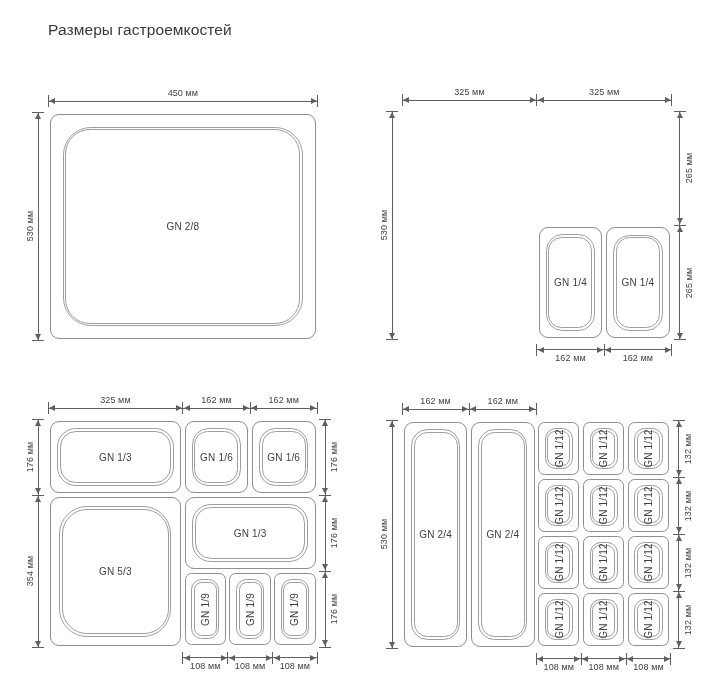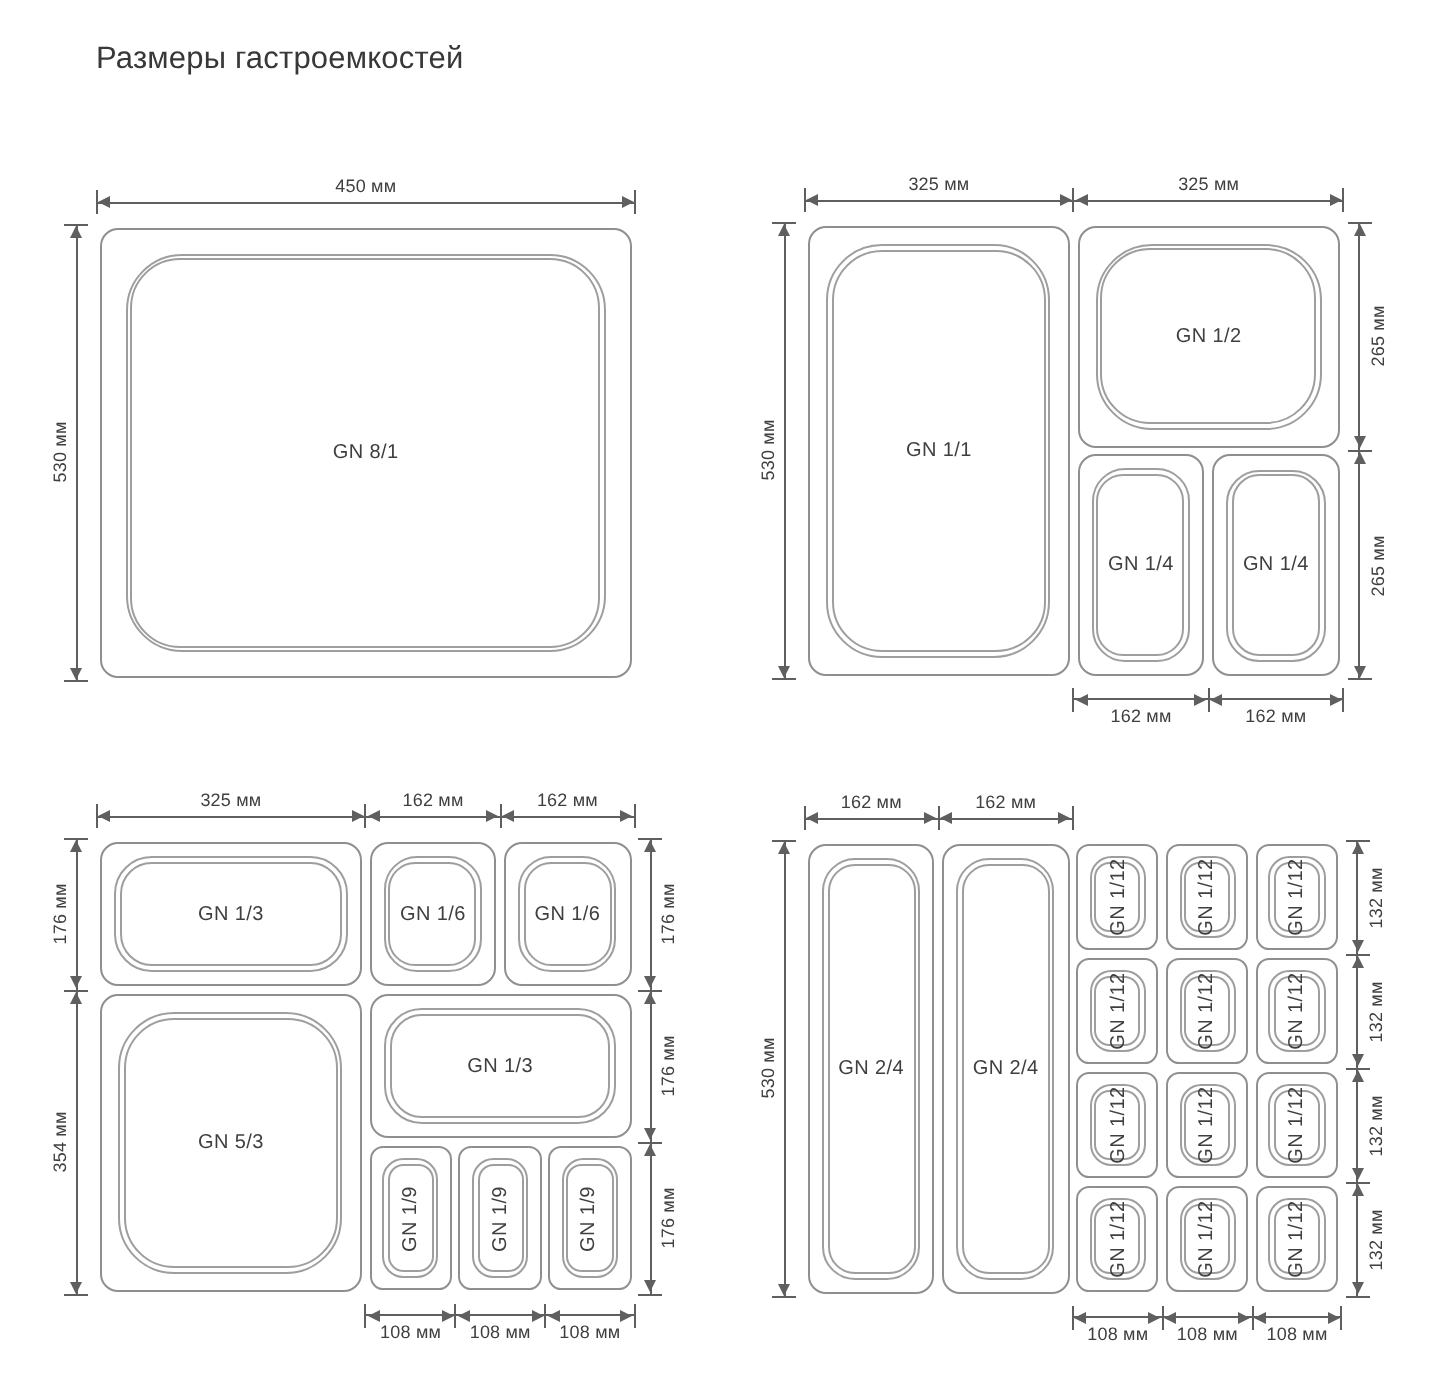--- a/index.html
+++ b/index.html
@@ -40,55 +40,41 @@
 </head>
 <body>
 
 <h1 class="title">Размеры гастроемкостей</h1>
 <div id="canvas">
     <div class="panel" style="left: 48px; top: 112px; width: 269.75px; height: 228.96px;">
       <div class="gn" style="left: 1.8px; top: 1.8px; width: 266.15px; height: 225.36px; border-radius: 9px;">
         <div class="gn-in" style="inset: 11.8876px; border-radius: 28px;"></div>
         <div class="gn-in" style="inset: 14.4876px; border-radius: 25px;"></div>
         <div class="gn-lbl">
-          <span>GN 8/1</span>
+          <span>GN 2/8</span>
         </div>
       </div>
       <div class="dim" style="left: 0px; top: -11px; width: 269.75px; height: 0px;">
         <div class="dim-ln" style="left: 0px; right: 0px; top: -0.5px; height: 1px;"></div>
         <div class="dim-tick" style="left: -0.5px; top: -6px; width: 1px; height: 12px;"></div>
         <div class="dim-tick" style="right: -0.5px; top: -6px; width: 1px; height: 12px;"></div>
         <div class="dim-ar" style="left: 1px; top: -3px; border-top: 3px solid transparent; border-bottom: 3px solid transparent; border-right: 6px solid rgb(95, 95, 95);"></div>
         <div class="dim-ar" style="right: 1px; top: -3px; border-top: 3px solid transparent; border-bottom: 3px solid transparent; border-left: 6px solid rgb(95, 95, 95);"></div>
         <div class="dim-lbl" style="left: 50%; transform: translateX(-50%); bottom: 3.5px;">450 мм</div>
       </div>
       <div class="dim" style="left: -10px; top: 0px; width: 0px; height: 228.96px;">
         <div class="dim-ln" style="top: 0px; bottom: 0px; left: -0.5px; width: 1px;"></div>
         <div class="dim-tick" style="top: -0.5px; left: -6px; width: 12px; height: 1px;"></div>
         <div class="dim-tick" style="bottom: -0.5px; left: -6px; width: 12px; height: 1px;"></div>
         <div class="dim-ar" style="left: -3px; top: 1px; border-left: 3px solid transparent; border-right: 3px solid transparent; border-bottom: 6px solid rgb(95, 95, 95);"></div>
         <div class="dim-ar" style="left: -3px; bottom: 1px; border-left: 3px solid transparent; border-right: 3px solid transparent; border-top: 6px solid rgb(95, 95, 95);"></div>
         <div class="dim-lbl" style="left: -8px; top: 50%; transform: translate(-50%, -50%) rotate(-90deg);">530 мм</div>
       </div>
     </div>
     <div class="panel" style="left: 402px; top: 111px; width: 269.75px; height: 228.96px;">
-      <div class="gn" style="left: 1.8px; top: 1.8px; width: 131.275px; height: 225.36px; border-radius: 9px;">
-        <div class="gn-in" style="inset: 8.59463px; border-radius: 28px;"></div>
-        <div class="gn-in" style="inset: 11.1946px; border-radius: 25px;"></div>
-        <div class="gn-lbl">
-          <span>GN 1/1</span>
-        </div>
-      </div>
-      <div class="gn" style="left: 136.675px; top: 1.8px; width: 131.275px; height: 110.88px; border-radius: 9px;">
-        <div class="gn-in" style="inset: 7.8808px; border-radius: 28px;"></div>
-        <div class="gn-in" style="inset: 10.4808px; border-radius: 25px;"></div>
-        <div class="gn-lbl">
-          <span>GN 1/2</span>
-        </div>
-      </div>
       <div class="gn" style="left: 136.675px; top: 116.28px; width: 63.63px; height: 110.88px; border-radius: 9px;">
         <div class="gn-in" style="inset: 6.22705px; border-radius: 16.5438px;"></div>
         <div class="gn-in" style="inset: 8.82705px; border-radius: 13.5438px;"></div>
         <div class="gn-lbl">
           <span>GN 1/4</span>
         </div>
       </div>
       <div class="gn" style="left: 203.905px; top: 116.28px; width: 64.045px; height: 110.88px; border-radius: 9px;">
         <div class="gn-in" style="inset: 6.24158px; border-radius: 16.6517px;"></div>
         <div class="gn-in" style="inset: 8.84158px; border-radius: 13.6517px;"></div>

